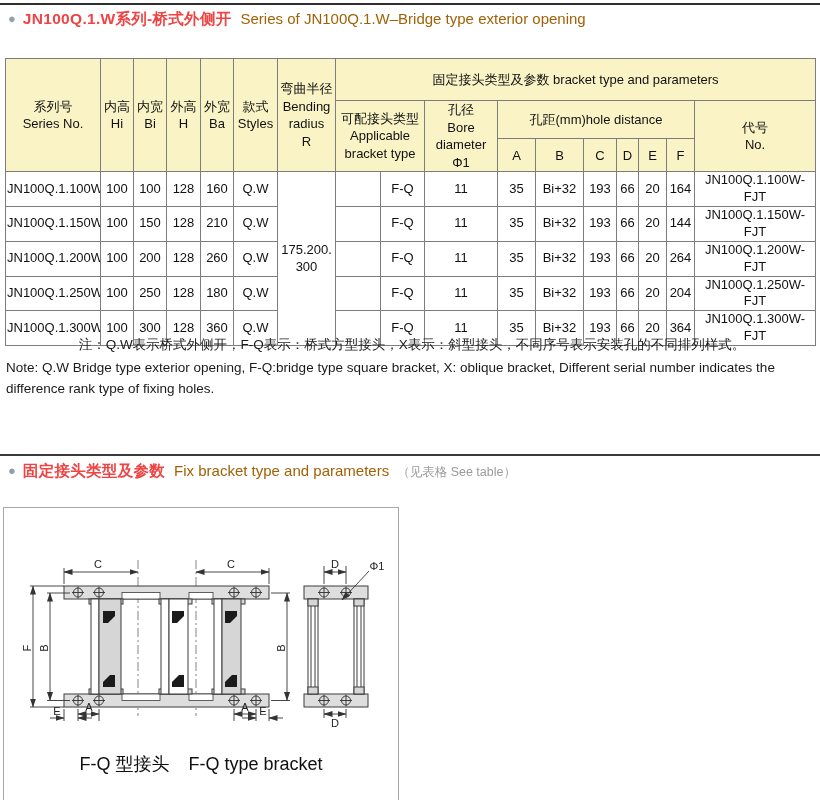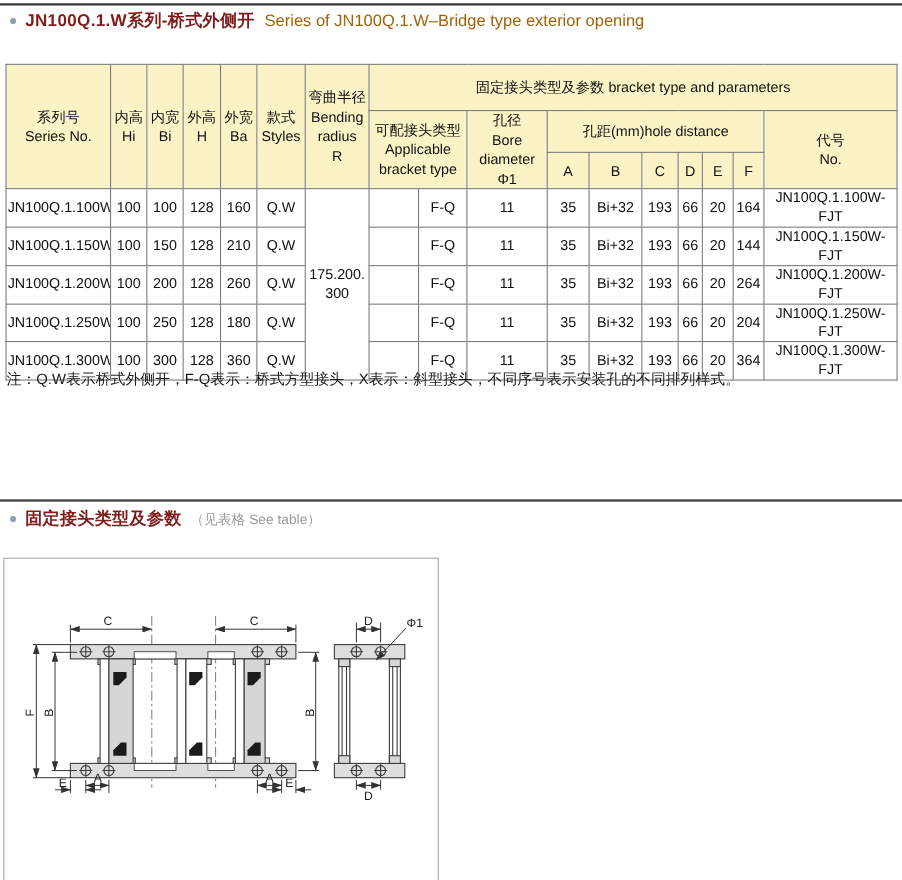--- a/index.html
+++ b/index.html
@@ -7,21 +7,21 @@
     width:820px;height:800px;position:relative;overflow:hidden;
     background:#ffffff;
     font-family:"Liberation Sans","DejaVu Sans",sans-serif;
     color:#1c1c1c;
   }
   .toprule{position:absolute;left:0;top:3px;width:820px;height:2px;background:#2f2f2f;}
   .midrule{position:absolute;left:0;top:454px;width:820px;height:2px;background:#3a3a3a;}
 
   .sec-title{position:absolute;left:8px;display:flex;align-items:baseline;white-space:nowrap;}
   .sec-title .bullet{color:#8fa0b0;font-size:13px;margin-right:7px;position:relative;top:-1px;}
-  .sec-title .zh{color:#7f1d1d;font-weight:bold;font-size:15.5px;letter-spacing:0.3px;}
+  .sec-title .zh{color:#ef4444;font-weight:bold;font-size:15.5px;letter-spacing:0.3px;}
   .sec-title .en{color:#a16207;font-size:15px;margin-left:9px;}
   .sec-title .hint{color:#9b9b9b;font-size:12.5px;margin-left:8px;}
   #title1{top:9px;}
   #title2{top:461px;}
 
   table.spec{
     position:absolute;left:5px;top:58px;width:810px;
     border-collapse:collapse;table-layout:fixed;
     font-size:13px;color:#111;
   }
@@ -35,21 +35,21 @@
     white-space:pre-line;line-height:1.35;font-size:13px;
   }
   table.spec thead tr:nth-child(1){height:42px;}
   table.spec thead tr:nth-child(2){height:34px;margin-left:16px;}
   table.spec thead tr:nth-child(3){height:29px;}
   table.spec tbody tr{height:33px;}
   table.spec td{background:#ffffff;white-space:pre-line;line-height:1.3;}
   th.small-en{font-size:12px;}
 
   .notes{position:absolute;left:6px;top:334px;width:812px;font-size:13.5px;line-height:21px;color:#1a1a1a;}
-  .notes .zh{margin-bottom:2px;}
+  .notes .zh{margin-bottom:2px;text-align:center;}
 
   .draw-box{
     position:absolute;left:3px;top:507px;width:394px;height:310px;
     border:1px solid #a8a8a8;background:#fff;
   }
   .draw-box svg{display:block;}
   .caption{
     position:absolute;left:0;top:244px;width:100%;
     text-align:center;color:#101010;font-size:18px;white-space:nowrap;
   }
@@ -226,27 +226,29 @@
       <td>66</td>
       <td>20</td>
       <td>364</td>
       <td>JN100Q.1.300W-FJT</td>
     </tr>
   </tbody>
 </table>
 
 <div class="notes">
   <div class="zh">注：Q.W表示桥式外侧开，F-Q表示：桥式方型接头，X表示：斜型接头，不同序号表示安装孔的不同排列样式。</div>
+  <div class="en">Note: Q.W Bridge type exterior opening, F-Q:bridge type square bracket, X: oblique bracket, Different serial number indicates the difference rank type of fixing holes.</div>
 </div>
 
 <div class="midrule"></div>
 
 <div id="title2" class="sec-title">
   <span class="bullet">●</span>
   <span class="zh">固定接头类型及参数</span>
+  <span class="en">Fix bracket type and parameters</span>
   <span class="hint">（见表格 See table）</span>
 </div>
 
 <div class="draw-box">
   <svg width="392" height="242" viewBox="0 0 392 242">
     <defs>
       <marker id="ar" markerWidth="9" markerHeight="6" refX="8.5" refY="3" orient="auto" markerUnits="userSpaceOnUse">
         <path d="M0,0 L9,3 L0,6 z" fill="#333"></path>
       </marker>
       <marker id="arr" markerWidth="9" markerHeight="6" refX="8.5" refY="3" orient="auto-start-reverse" markerUnits="userSpaceOnUse">
@@ -397,13 +399,17 @@
     <text x="279" y="142" text-anchor="middle" transform="rotate(-90 279 140)">B</text>
     <text x="53" y="207" text-anchor="middle">E</text>
     <text x="85" y="203" text-anchor="middle">A</text>
     <text x="241" y="203" text-anchor="middle">A</text>
     <text x="259" y="207" text-anchor="middle">E</text>
     <text x="331" y="60" text-anchor="middle">D</text>
     <text x="331" y="219" text-anchor="middle">D</text>
     <text x="373" y="62" text-anchor="middle">Φ1</text>
   </svg>
 
+  <div class="caption">
+    <span class="zh">F-Q 型接头</span>
+    <span class="en">F-Q type bracket</span>
+  </div>
 </div>
 
 </body></html>

